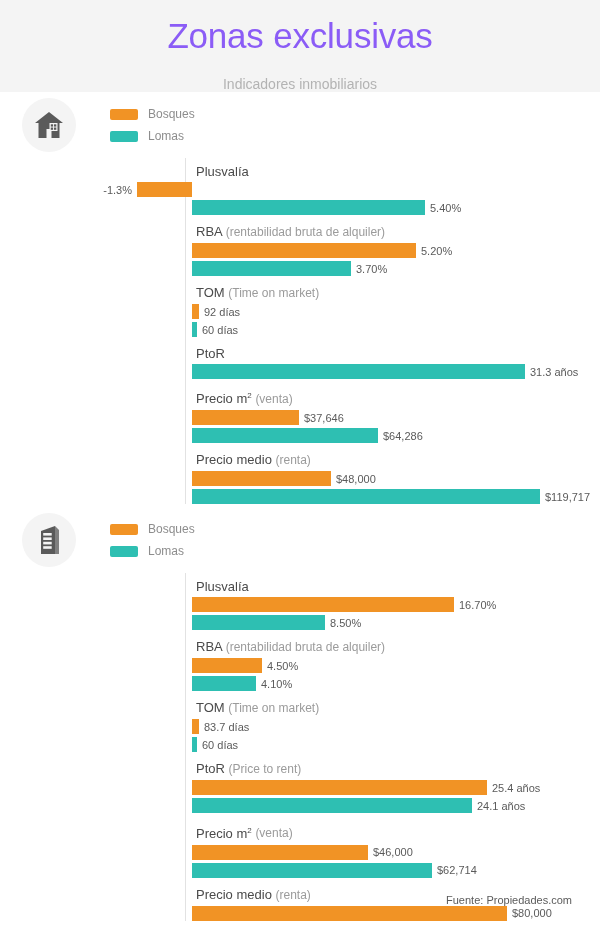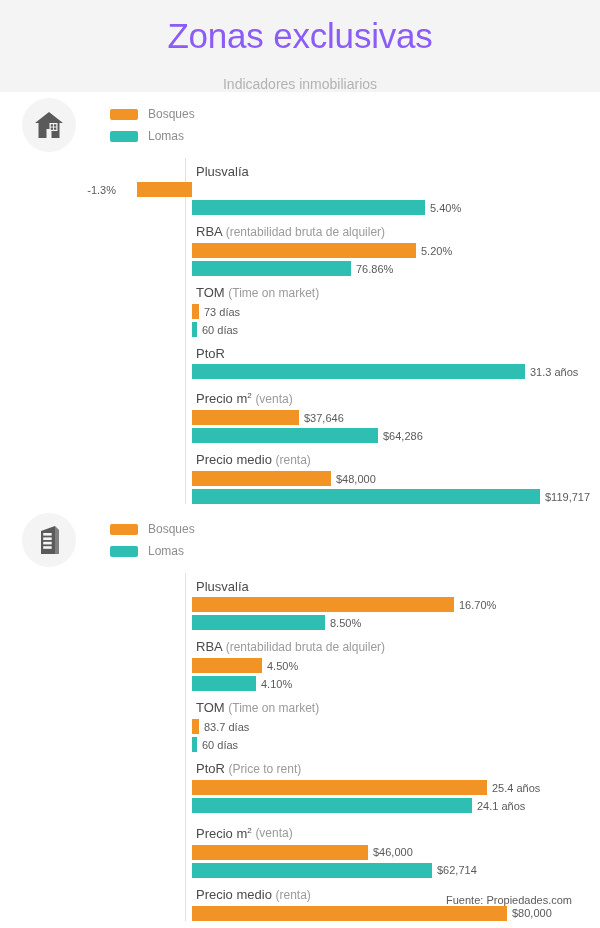--- a/index.html
+++ b/index.html
@@ -150,46 +150,46 @@
           <div class="legend-row">
             <span class="swatch sw-b"></span>
             <span class="legend-label">Lomas</span>
           </div>
         </div>
       </div>
       <div class="chart">
         <div class="group">
           <div class="glabel"><span>Plusvalía</span></div>
           <div class="barrow neg">
-            <div class="neg-wrap" style="width: 115px; right: 100%; gap: 16px;">
+            <div class="neg-wrap" style="width: 115px; right: 100%;">
               <div class="bar a" style="width: 55px;"></div>
               <span class="val">-1.3%</span>
             </div>
           </div>
           <div class="barrow">
             <div class="bar b" style="width: 233px;"></div>
             <span class="val">5.40%</span>
           </div>
         </div>
         <div class="group">
           <div class="glabel"><span>RBA</span> <span class="dim">(rentabilidad bruta de alquiler)</span></div>
           <div class="barrow">
             <div class="bar a" style="width: 224px;"></div>
             <span class="val">5.20%</span>
           </div>
           <div class="barrow">
             <div class="bar b" style="width: 159px;"></div>
-            <span class="val">76.86%</span>
+            <span class="val">3.70%</span>
           </div>
         </div>
         <div class="group">
           <div class="glabel"><span>TOM</span> <span class="dim">(Time on market)</span></div>
           <div class="barrow">
             <div class="bar a" style="width: 7px;"></div>
-            <span class="val">73 días</span>
+            <span class="val">92 días</span>
           </div>
           <div class="barrow">
             <div class="bar b" style="width: 5px;"></div>
             <span class="val">60 días</span>
           </div>
         </div>
         <div class="group">
           <div class="glabel"><span>PtoR</span></div>
           <div class="barrow">
             <div class="bar b" style="width: 333px;"></div>

